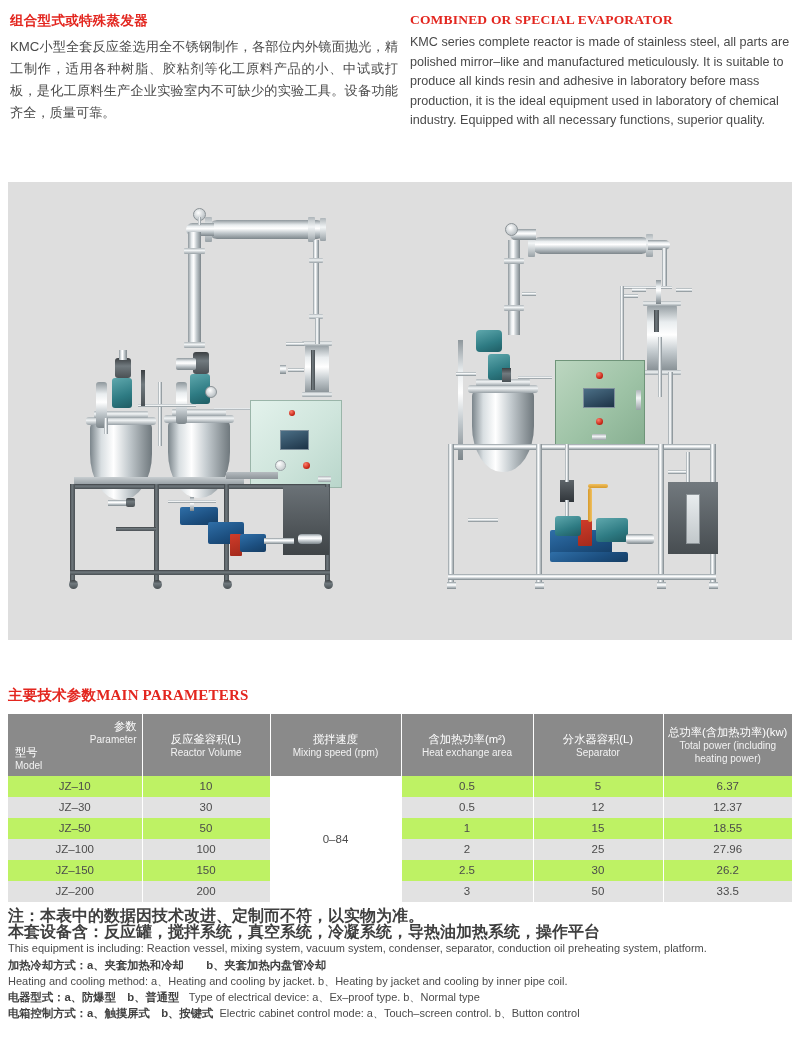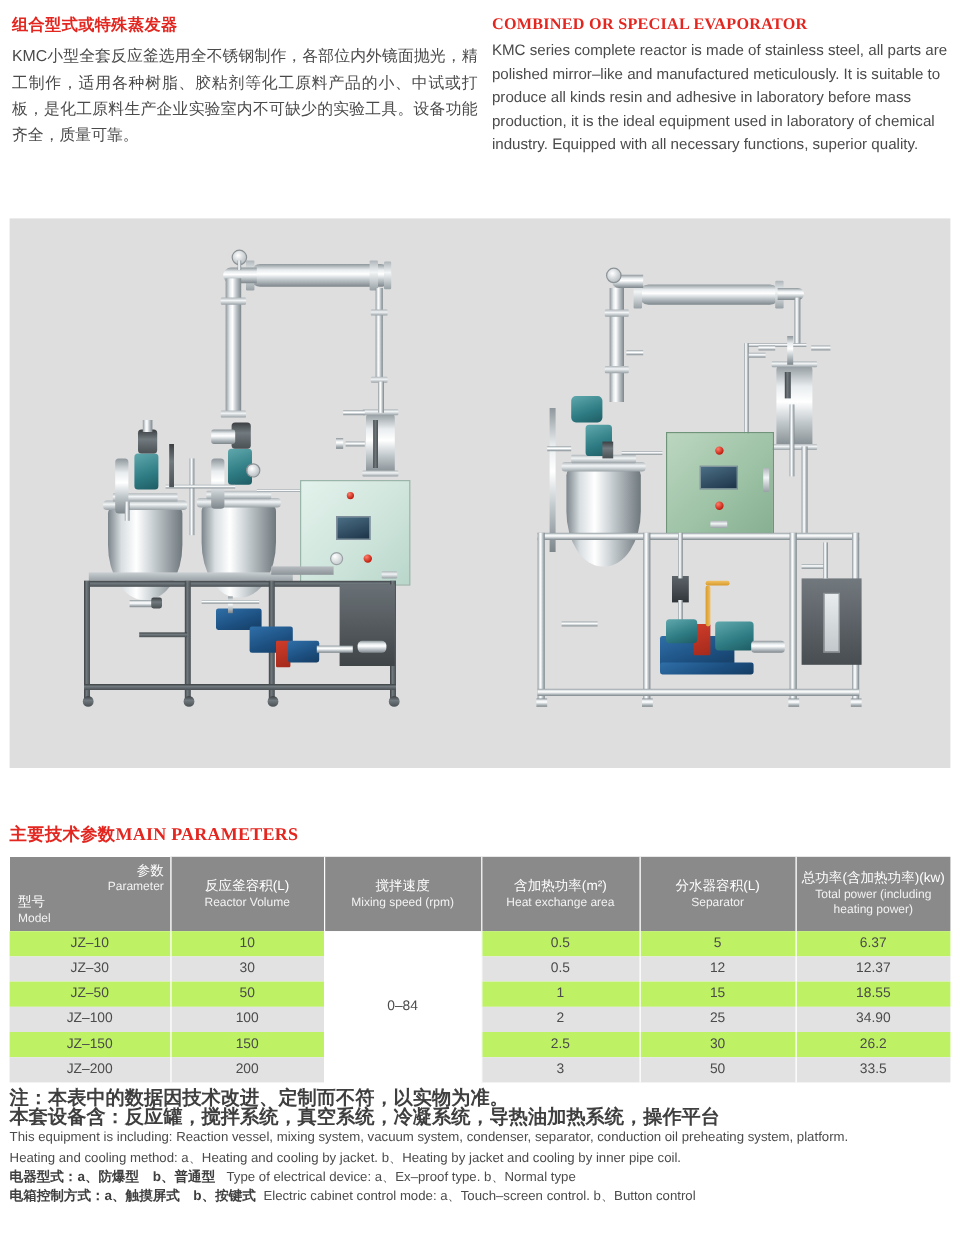--- a/index.html
+++ b/index.html
@@ -522,21 +522,21 @@
         <td>50</td>
         <td>1</td>
         <td>15</td>
         <td>18.55</td>
       </tr>
       <tr class="shade">
         <td>JZ–100</td>
         <td>100</td>
         <td>2</td>
         <td>25</td>
-        <td>34.90</td>
+        <td>27.96</td>
       </tr>
       <tr class="plain">
         <td>JZ–150</td>
         <td>150</td>
         <td>2.5</td>
         <td>30</td>
         <td>26.2</td>
       </tr>
       <tr class="shade">
         <td>JZ–200</td>
@@ -546,16 +546,17 @@
         <td>33.5</td>
       </tr>
     </tbody>
   </table>
 </div>
 
 <div class="notes">
   <div class="note-cn">注：本表中的数据因技术改进、定制而不符，以实物为准。</div>
   <div class="note-cn">本套设备含：反应罐，搅拌系统，真空系统，冷凝系统，导热油加热系统，操作平台</div>
   <div class="note-en">This equipment is including: Reaction vessel, mixing system, vacuum system, condenser, separator, conduction oil preheating system, platform.</div>
+  <div class="note-mixed"><b>加热冷却方式：a、夹套加热和冷却　　b、夹套加热内盘管冷却</b></div>
   <div class="note-en">Heating and cooling method: a、Heating and cooling by jacket. b、Heating by jacket and cooling by inner pipe coil.</div>
   <div class="note-mixed"><b>电器型式：a、防爆型　b、普通型</b>&nbsp;&nbsp;&nbsp;<span class="en">Type of electrical device: a、Ex–proof type. b、Normal type</span></div>
   <div class="note-mixed"><b>电箱控制方式：a、触摸屏式　b、按键式</b>&nbsp;&nbsp;<span class="en">Electric cabinet control mode: a、Touch–screen control. b、Button control</span></div>
 </div>
 
 </body></html>

